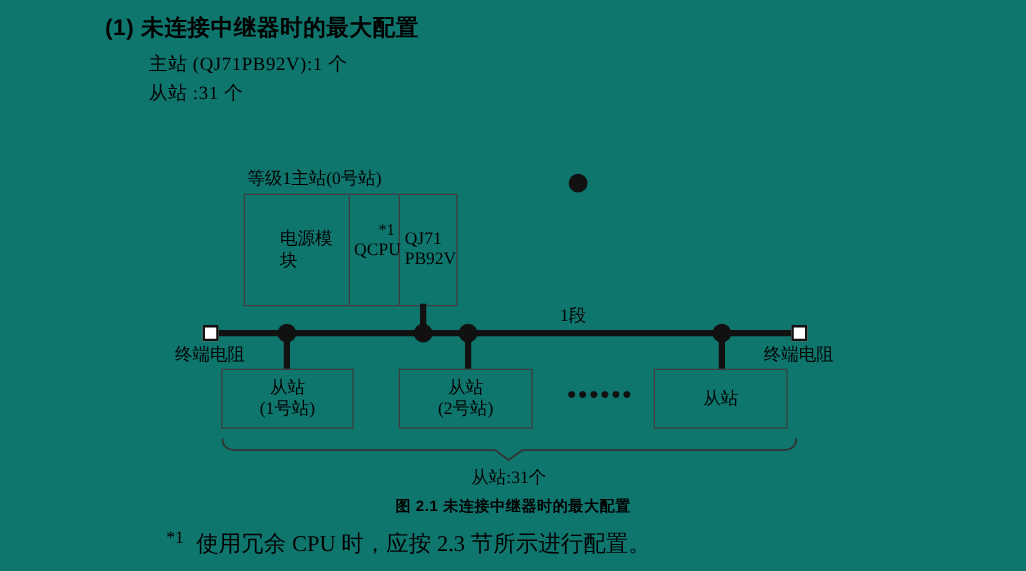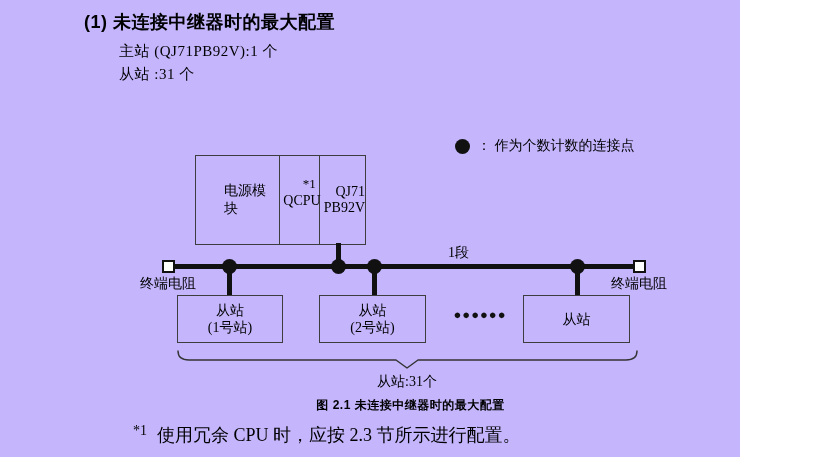--- a/index.html
+++ b/index.html
@@ -1,16 +1,16 @@
 <!DOCTYPE html>
 <html><head>
 <meta charset="utf-8">
 <style>
   html,body{margin:0;padding:0;background:#fff;}
-  .page{position:relative;width:740px;height:457px;background:#c4b5fd;
+  .page{position:relative;width:821px;height:457px;background:#0f766e;
         font-family:"Liberation Serif","DejaVu Serif",serif;color:#000;overflow:hidden;}
   .abs{position:absolute;}
 
   .heading{left:84px;top:10px;font-family:"Liberation Sans","DejaVu Sans",sans-serif;
            font-weight:bold;font-size:18px;letter-spacing:0.5px;white-space:nowrap;}
   .subline{font-size:15px;letter-spacing:0.5px;white-space:nowrap;}
   .sub1{left:119px;top:42px;}
   .sub2{left:119px;top:65px;}
 
   .legend-dot{left:455px;top:139px;width:15px;height:15px;border-radius:50%;background:#111;}
@@ -18,21 +18,21 @@
 
   .master-label{left:198px;top:134px;font-size:14px;white-space:nowrap;}
   .master-box{left:195px;top:155px;width:169px;height:88px;border:1px solid #3d3d3d;
               display:flex;box-sizing:content-box;}
   .cell{position:relative;font-size:14px;}
   .cell-power{width:69px;border-right:1px solid #3d3d3d;display:flex;align-items:center;justify-content:center;margin-left:28px;}
   .cell-cpu{width:48px;border-right:1px solid #3d3d3d;}
   .cpu-note{position:absolute;top:20px;right:3px;font-size:13px;}
   .cpu-name{position:absolute;left:3px;top:37px;}
   .cell-pb{flex:1;display:flex;flex-direction:column;justify-content:center;
-           padding-left:4px;line-height:16px;text-align:right;}
+           padding-left:4px;line-height:16px;}
 
   .busline{left:169px;top:264px;width:471px;height:5px;background:#111;}
   .stub{width:5px;background:#111;}
   .stub-master{left:336px;top:243px;height:23px;}
   .stub-s1{left:227px;top:268px;height:27px;}
   .stub-s2{left:372px;top:268px;height:27px;}
   .stub-s3{left:575px;top:268px;height:27px;}
   .busdot{width:15px;height:15px;border-radius:50%;background:#111;top:259px;}
   .dot1{left:222px;} .dot2{left:331px;} .dot3{left:367px;} .dot4{left:570px;}
 
@@ -63,22 +63,22 @@
 </head>
 <body>
 
 <div class="page">
 
   <div class="abs heading">(1) 未连接中继器时的最大配置</div>
   <div class="abs subline sub1">主站 (QJ71PB92V):1 个</div>
   <div class="abs subline sub2">从站 :31 个</div>
 
   <div class="abs legend-dot"></div>
-  <div class="abs legend-text">： 作为个数计数的连接点</div>
 
+  <div class="abs master-label">等级1主站(0号站)</div>
   <div class="abs master-box">
     <div class="cell cell-power">电源模块</div>
     <div class="cell cell-cpu">
       <span class="cpu-note">*1</span>
       <span class="cpu-name">QCPU</span>
     </div>
     <div class="cell cell-pb">
       <span>QJ71</span>
       <span>PB92V</span>
     </div>

